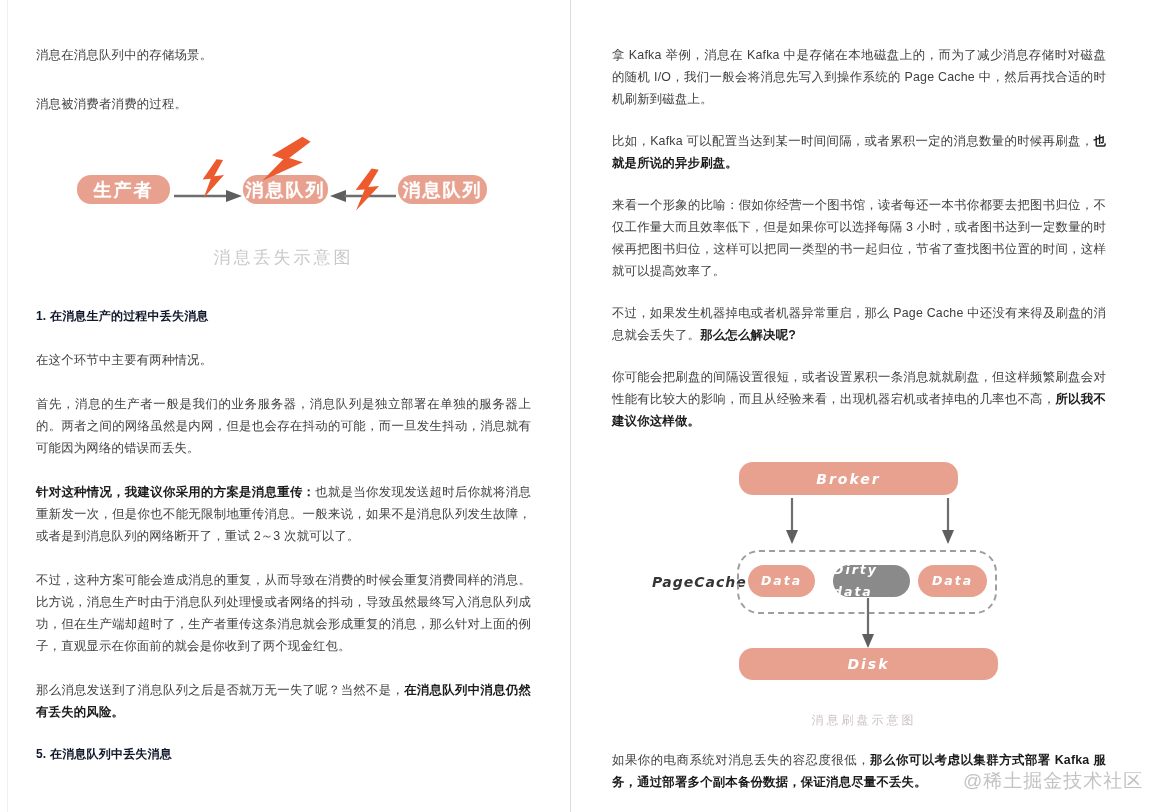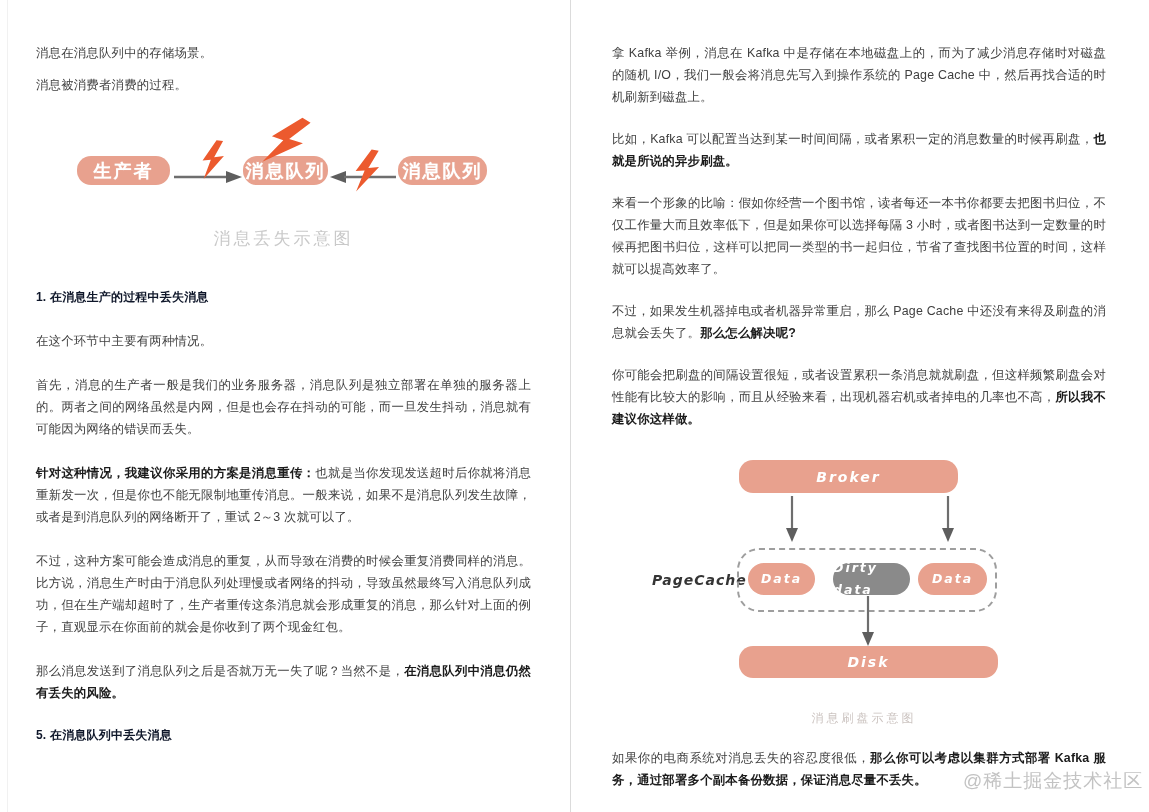--- a/index.html
+++ b/index.html
@@ -3,29 +3,29 @@
 <meta charset="utf-8">
 <style>
   html,body{margin:0;padding:0;background:#fff;}
   .page{
     position:relative;width:1149px;height:812px;background:#ffffff;overflow:hidden;
     font-family:"Liberation Sans","DejaVu Sans",sans-serif;
   }
   .left-border{position:absolute;left:7px;top:0;width:1px;height:812px;background:#f1f1f1;}
   .divider{position:absolute;left:570px;top:0;width:1px;height:812px;background:#dbdbdb;}
 
-  .col{position:absolute;top:18px;padding-top:24px;font-size:12.4px;line-height:22px;
+  .col{position:absolute;top:0;padding-top:44px;font-size:12.4px;line-height:22px;
        color:#3f3f3f;text-align:justify;letter-spacing:0.2px;}
   .col-left{left:36px;width:495px;}
   .col-right{left:612px;width:494px;}
 
   .col p{margin:22px 0 0 0;}
   .col-right p{margin-top:20px;}
   .col p.first{margin-top:0;}
-  .col p.intro2{margin-top:10px;}
+  .col p.intro2{margin-top:27px;}
   .col p.after-diagram2{margin-top:7px;}
   b{font-weight:bold;color:#1b1b1b;}
   h3{font-size:12px;line-height:22px;color:#0f172a;margin:20px 0 8px 0;font-weight:bold;letter-spacing:0.2px;}
 
   
   .diagram{position:relative;}
   .d1{height:152px;margin:18px 0 18px 0;}
   .d2{height:280px;margin-top:30px;}
   .node{position:absolute;background:#e8a18e;color:#fff;border-radius:14px;
         display:flex;align-items:center;justify-content:center;}

